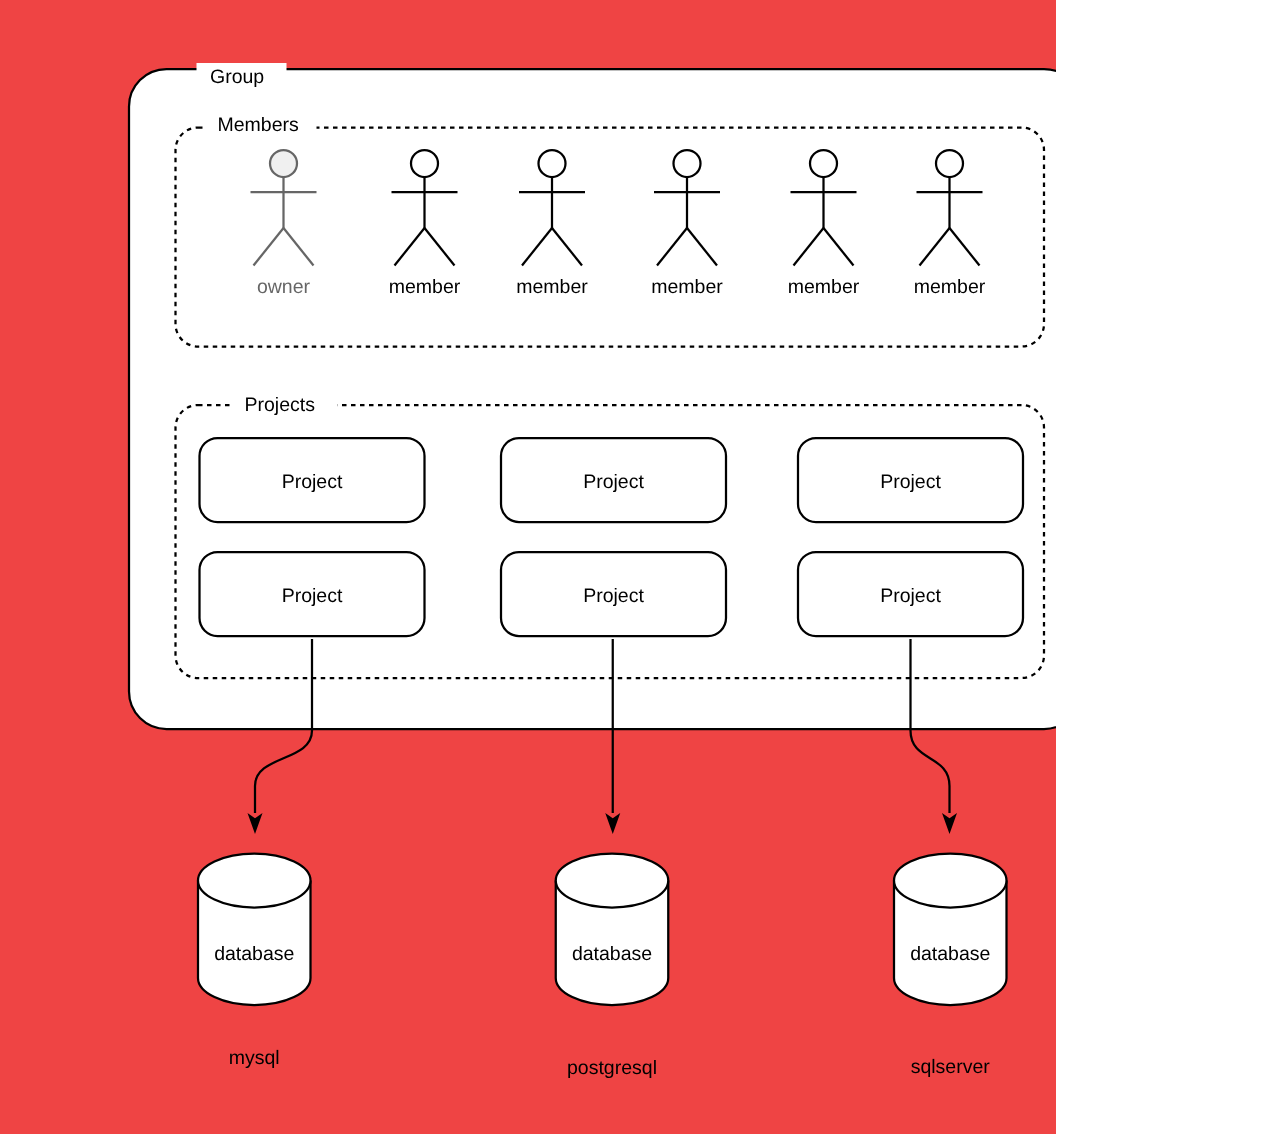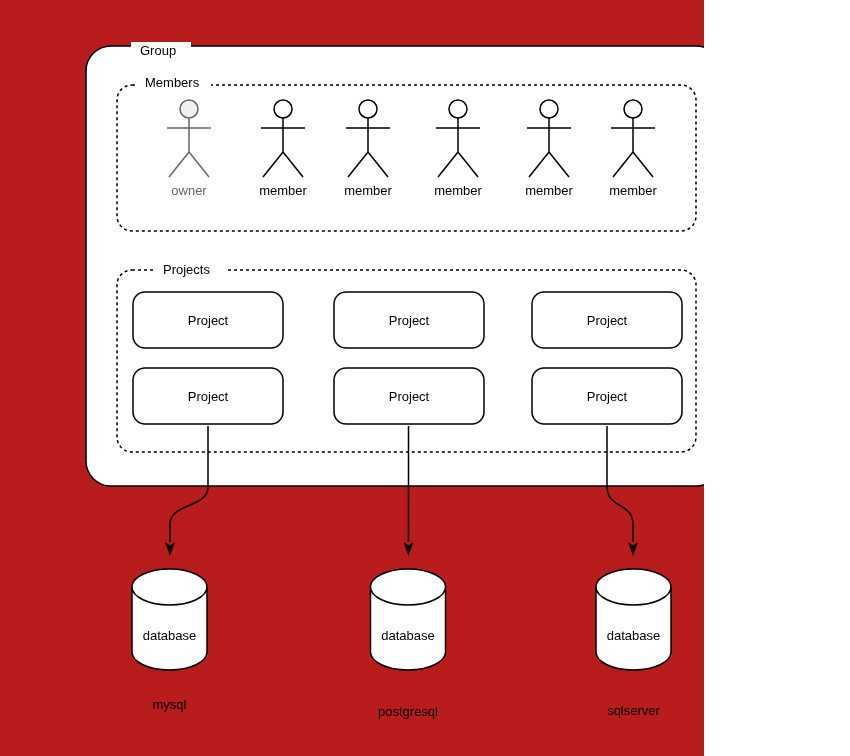--- a/index.html
+++ b/index.html
@@ -1,16 +1,16 @@
 <!DOCTYPE html>
 <html><head>
 <meta charset="utf-8">
 <style>
   html,body{margin:0;padding:0;background:#ffffff;}
-  .canvas{position:relative;width:704px;height:756px;background:#b91c1c;overflow:hidden;
+  .canvas{position:relative;width:704px;height:756px;background:#ef4444;overflow:hidden;
           font-family:"Liberation Sans",sans-serif;}
   svg text{font-family:"Liberation Sans",sans-serif;font-size:13px;fill:#000000;}
   .box{fill:#ffffff;stroke:#000000;stroke-width:1.5;}
   .dash{fill:none;stroke:#000000;stroke-width:1.5;stroke-dasharray:3 3;}
   .fig{fill:none;stroke-width:1.5;}
   .arrow{fill:none;stroke:#000000;stroke-width:1.5;}
   .ah{fill:#000000;stroke:none;}
   .whitebg{fill:#ffffff;stroke:none;}
   .cyl{fill:#ffffff;stroke:#000000;stroke-width:1.5;}
   .mid{text-anchor:middle;}

